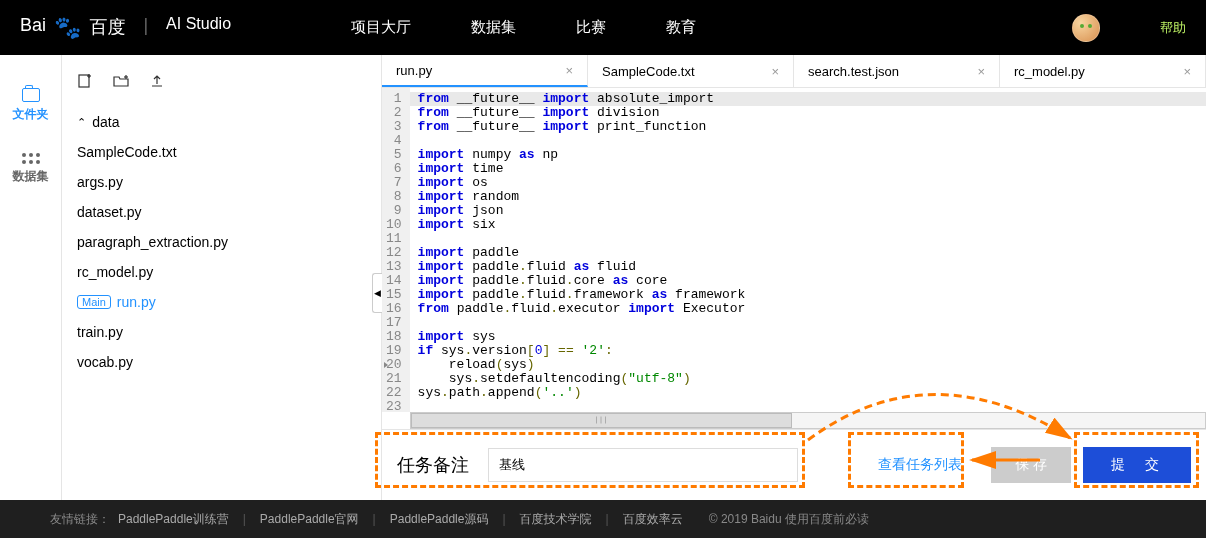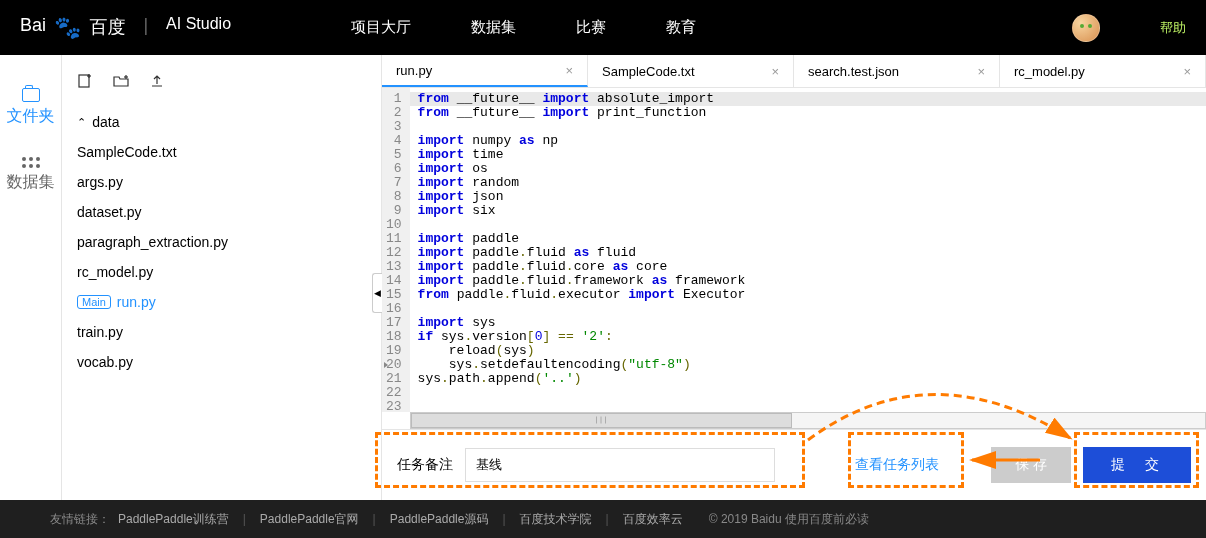--- a/index.html
+++ b/index.html
@@ -10,21 +10,21 @@
 .logo-sep { margin: 0 10px; color: #666; }
 .logo-sub { font-size: 16px; }
 .nav { display: flex; gap: 60px; margin-left: 120px; }
 .nav a { color: #fff; font-size: 15px; text-decoration: none; }
 .top-right { margin-left: auto; display: flex; align-items: center; gap: 60px; }
 .avatar { width: 28px; height: 28px; border-radius: 50%; background: radial-gradient(circle at 30% 30%, #f8d5a0, #d89050); border: 1px solid #fff3; position: relative; }
 .avatar::before, .avatar::after { content: ""; position: absolute; width: 4px; height: 4px; background: #5a3; border-radius: 50%; top: 9px; }
 .avatar::before { left: 7px; } .avatar::after { right: 7px; }
 .main { display: flex; height: 445px; }
 .sidebar-nav { width: 62px; border-right: 1px solid #e5e5e5; display: flex; flex-direction: column; align-items: center; padding-top: 25px; gap: 6px; }
-.sb-item { display: flex; flex-direction: column; align-items: center; gap: 4px; color: #666; font-size: 16px; cursor: pointer; padding: 8px 0 16px; }
+.sb-item { display: flex; flex-direction: column; align-items: center; gap: 4px; color: #666; font-size: 12px; cursor: pointer; padding: 8px 0 16px; font-weight: bold; }
 .sb-item.active { color: #2392ff; }
 .sb-icon { width: 18px; height: 14px; border: 1.5px solid currentColor; border-radius: 2px; position: relative; }
 .sb-icon::before { content: ""; position: absolute; top: -4px; left: 2px; width: 6px; height: 3px; border: 1.5px solid currentColor; border-bottom: none; border-radius: 2px 2px 0 0; }
 .sb-dots { display: grid; grid-template-columns: repeat(3, 4px); gap: 3px; }
 .sb-dots span { width: 4px; height: 4px; background: currentColor; border-radius: 50%; }
 .file-panel { width: 320px; border-right: 1px solid #e5e5e5; padding-top: 18px; }
 .file-tools { display: flex; gap: 20px; padding-left: 15px; margin-bottom: 18px; color: #333; }
 .file-tools svg { width: 16px; height: 16px; cursor: pointer; }
 .file-list { }
 .file-item { padding: 7px 15px; font-size: 14px; cursor: pointer; display: flex; align-items: center; gap: 6px; }
@@ -46,21 +46,21 @@
 .code .ln { height: 14px; white-space: pre; }
 .code .ln.hl { background: #e9e9e9; margin-left: -8px; padding-left: 8px; margin-right: -8px; }
 .kw { color: #0000dd; font-weight: bold; }
 .op { color: #666600; }
 .str { color: #008800; }
 .num { color: #0000dd; }
 .hscroll { height: 17px; border: 1px solid #ccc; margin: 0 0 0 28px; position: relative; background: #f5f5f5; }
 .hscroll .thumb { position: absolute; left: 0; top: 0; bottom: 0; width: 48%; background: #ddd; border: 1px solid #bbb; }
 .hscroll .grip { position: absolute; left: 50%; top: 2px; transform: translateX(-50%); font-size: 7px; color: #888; letter-spacing: 1px; }
 .bottom-bar { height: 71px; border-top: 1px solid #e5e5e5; display: flex; align-items: center; padding: 0 15px; position: relative; }
-.remark-label { font-size: 14px; margin-right: 12px; }
+.remark-label { font-size: 18px; margin-right: 19px; }
 .remark-input { width: 310px; height: 34px; border: 1px solid #ddd; padding: 0 10px; font-size: 13px; }
 .link-view { color: #2392ff; font-size: 14px; margin-left: 80px; cursor: pointer; }
 .btn { border: none; height: 36px; padding: 0 24px; font-size: 14px; cursor: pointer; margin-left: 12px; }
 .btn-save { background: #ccc; color: #fff; }
 .btn-submit { background: #1d4ed8; color: #fff; letter-spacing: 8px; padding-left: 28px; }
 .right-btns { margin-left: auto; display: flex; }
 .dashed { position: absolute; border: 3px dashed #ff7b00; pointer-events: none; }
 .d1 { left: 375px; top: 432px; width: 430px; height: 56px; }
 .d2 { left: 848px; top: 432px; width: 116px; height: 56px; }
 .d3 { left: 1074px; top: 432px; width: 125px; height: 56px; }
@@ -202,20 +202,21 @@
           <div>17</div>
           <div>18</div>
           <div>19</div>
           <div class="fold">20</div>
           <div>21</div>
           <div>22</div>
           <div>23</div>
         </div>
       <div class="code" id="code">
           <div class="ln hl"><span class="kw">from</span><span> __future__ </span><span class="kw">import</span><span> absolute_import</span></div>
+          <div class="ln"><span class="kw">from</span><span> __future__ </span><span class="kw">import</span><span> division</span></div>
           <div class="ln"><span class="kw">from</span><span> __future__ </span><span class="kw">import</span><span> print_function</span></div>
           <div class="ln"><span></span></div>
           <div class="ln"><span class="kw">import</span><span> numpy </span><span class="kw">as</span><span> np</span></div>
           <div class="ln"><span class="kw">import</span><span> time</span></div>
           <div class="ln"><span class="kw">import</span><span> os</span></div>
           <div class="ln"><span class="kw">import</span><span> random</span></div>
           <div class="ln"><span class="kw">import</span><span> json</span></div>
           <div class="ln"><span class="kw">import</span><span> six</span></div>
           <div class="ln"><span></span></div>
           <div class="ln"><span class="kw">import</span><span> paddle</span></div>

